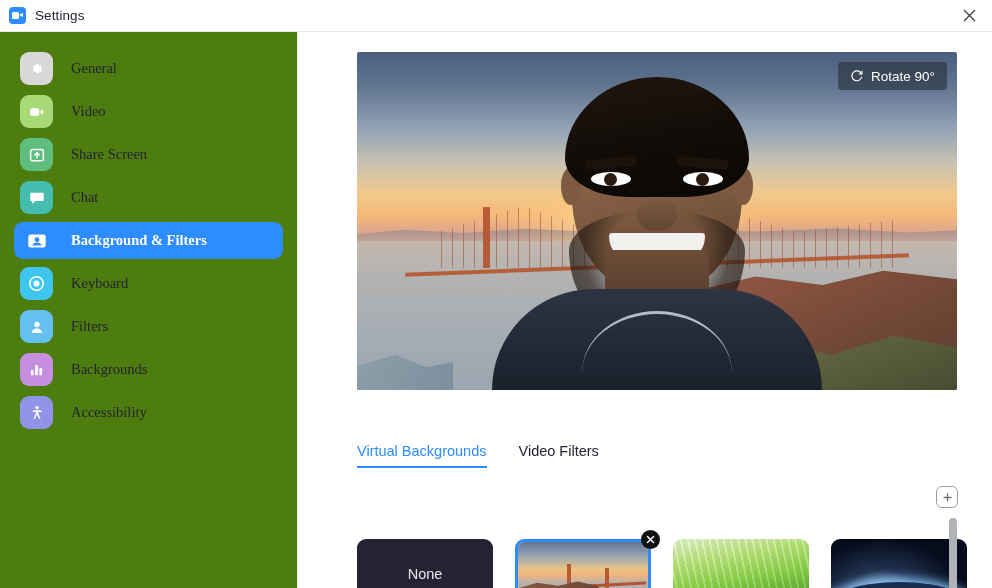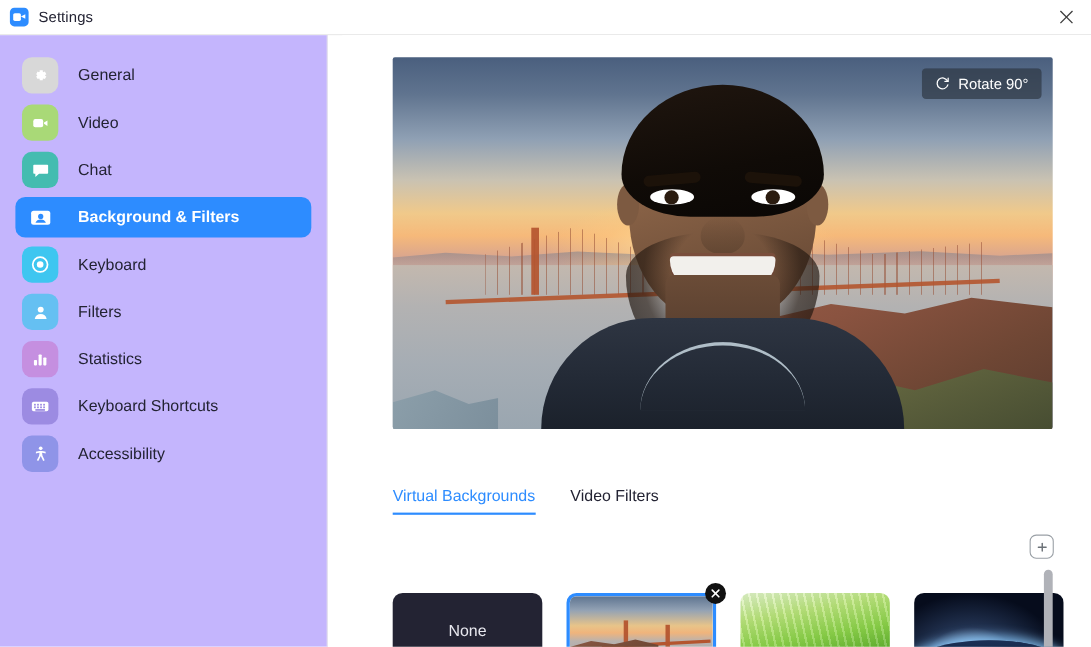--- a/index.html
+++ b/index.html
@@ -35,21 +35,21 @@
   }
   .close-btn {
     position:absolute; right:0; top:0; width:46px; height:31px;
     display:flex; align-items:center; justify-content:center; cursor:pointer;
   }
   .close-btn svg { display:block; }
 
   
   .sidebar {
     position:absolute; left:0; top:32px; width:298px; height:556px;
-    background:#c4b5fd; border-right:1px solid #e9e9ec; padding-top:12px;
+    background:#4d7c0f; border-right:1px solid #e9e9ec; padding-top:12px;font-family:Liberation Serif, serif;
   }
   .nav-item {
     display:flex; align-items:center; height:37px; margin:6px 14px;
     padding-left:6px; border-radius:9px; cursor:pointer;
   }
   .nav-item.active { background:#2D8CFF; }
   .nav-ico {
     width:33px; height:33px; border-radius:9px; flex:none;
     display:flex; align-items:center; justify-content:center;
     position:relative;
@@ -310,20 +310,29 @@
       <div class="nav-ico ico-video">
         <svg width="18" height="18" viewBox="0 0 24 24" fill="#ffffff">
           <rect x="3" y="7" width="12" height="10" rx="2.5"></rect>
           <path d="M16 11.2l4.2-2.6v6.8L16 12.8z"></path>
         </svg>
       </div>
       <div class="nav-label">Video</div>
     </div>
 
 
+    <div class="nav-item">
+      <div class="nav-ico ico-share">
+        <svg width="18" height="18" viewBox="0 0 24 24">
+          <rect x="3.5" y="4.5" width="17" height="15" rx="3" fill="none" stroke="#ffffff" stroke-width="2"></rect>
+          <path d="M12 15.5V9m0 0l-3 3m3-3l3 3" fill="none" stroke="#ffffff" stroke-width="2" stroke-linecap="round" stroke-linejoin="round"></path>
+        </svg>
+      </div>
+      <div class="nav-label">Share Screen</div>
+    </div>
 
     <div class="nav-item">
       <div class="nav-ico ico-chat">
         <svg width="18" height="18" viewBox="0 0 24 24" fill="#ffffff">
           <path d="M4 5h16a1 1 0 011 1v9a1 1 0 01-1 1H10l-4.5 4v-4H4a1 1 0 01-1-1V6a1 1 0 011-1z"></path>
         </svg>
       </div>
       <div class="nav-label">Chat</div>
     </div>
 
@@ -359,42 +368,23 @@
     </div>
 
     <div class="nav-item">
       <div class="nav-ico ico-stats">
         <svg width="17" height="17" viewBox="0 0 24 24" fill="#ffffff">
           <rect x="4" y="13" width="4" height="7" rx="1"></rect>
           <rect x="10" y="6" width="4" height="14" rx="1"></rect>
           <rect x="16" y="10" width="4" height="10" rx="1"></rect>
         </svg>
       </div>
-      <div class="nav-label">Statistics</div>
-    </div>
-
-    <div class="nav-item">
-      <div class="nav-ico ico-keys">
-        <svg width="19" height="19" viewBox="0 0 24 24">
-          <rect x="2.5" y="6.5" width="19" height="11" rx="2" fill="#ffffff"></rect>
-          <g fill="#9c8be2">
-            <rect x="5" y="9" width="2" height="2"></rect>
-              <rect x="8.5" y="9" width="2" height="2"></rect>
-            <rect x="12" y="9" width="2" height="2"></rect>
-              <rect x="15.5" y="9" width="2" height="2"></rect>
-            <rect x="5" y="12" width="2" height="2"></rect>
-              <rect x="8.5" y="12" width="2" height="2"></rect>
-            <rect x="12" y="12" width="2" height="2"></rect>
-              <rect x="15.5" y="12" width="2" height="2"></rect>
-            <rect x="6.5" y="15" width="11" height="2"></rect>
-          </g>
-        </svg>
-      </div>
-      <div class="nav-label">Keyboard Shortcuts</div>
-    </div>
+      <div class="nav-label">Backgrounds</div>
+    </div>
+
 
     <div class="nav-item">
       <div class="nav-ico ico-access">
         <svg width="18" height="18" viewBox="0 0 24 24" fill="#ffffff">
           <circle cx="12" cy="4.8" r="2.2"></circle>
           <path d="M12 8c2.2 0 4.4.5 6 1v2c-1.4-.4-3-.7-4.4-.8l.6 3.6 2.6 5.4-1.8.9-2.9-6-3 6-1.8-.9L10 14l.6-3.8c-1.5.1-3 .4-4.4.8V9c1.6-.5 3.8-1 5.8-1z"></path>
         </svg>
       </div>
       <div class="nav-label">Accessibility</div>
     </div>

